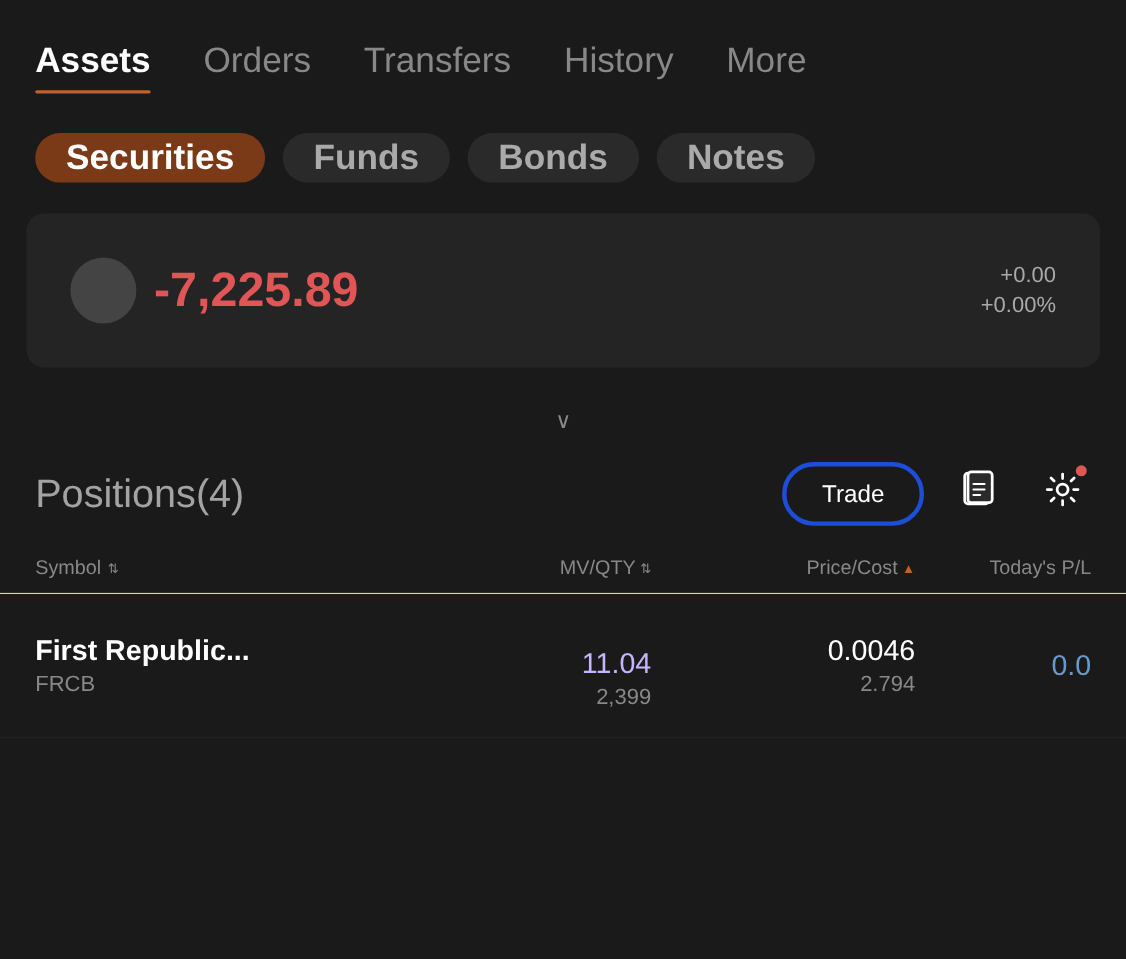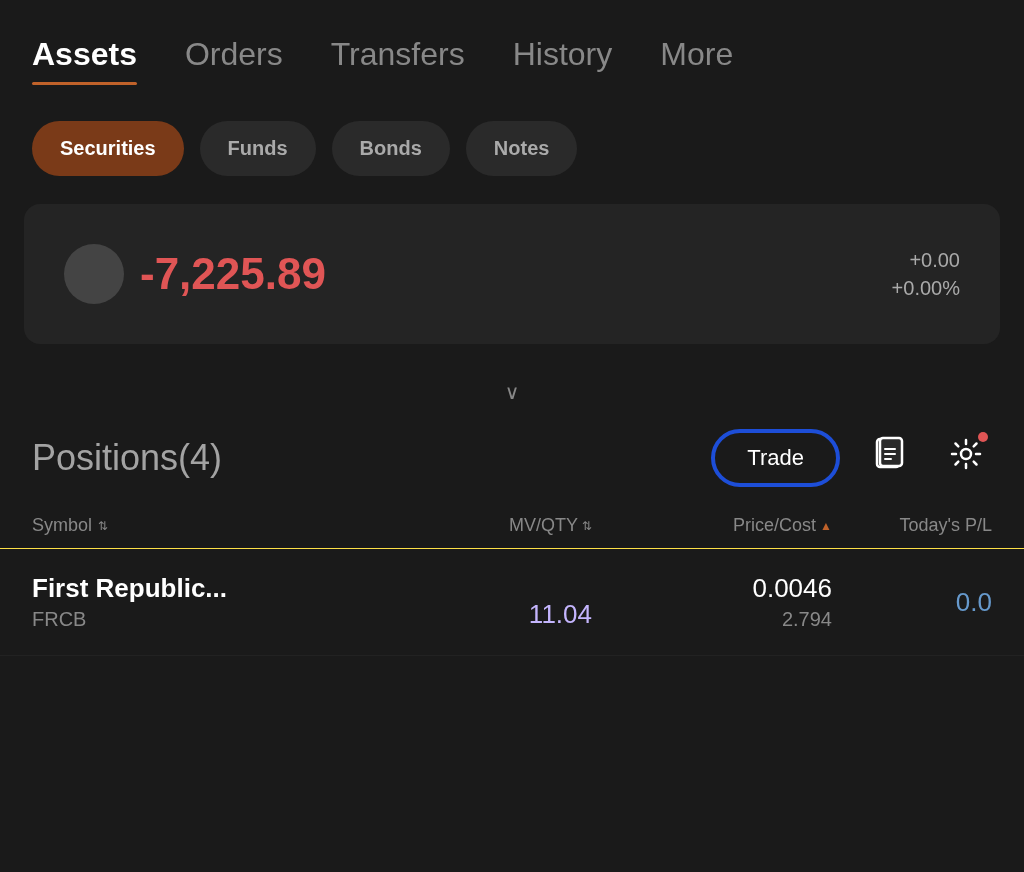--- a/index.html
+++ b/index.html
@@ -55,23 +55,23 @@
     }
 
     
     .sub-tabs {
       display: flex;
       gap: 16px;
       padding: 20px 32px;
     }
 
     .sub-tab {
-      padding: 16px 28px;
+      padding: 4px 28px;
       border-radius: 50px;
-      font-size: 20px;
+      font-size: 32px;
       font-weight: 600;
       cursor: pointer;
       background: #2a2a2a;
       color: #aaaaaa;
       border: none;
     }
 
     .sub-tab.active {
       background: #7a3a18;
       color: #ffffff;
@@ -360,20 +360,21 @@
   </div>
 </div>
 
 <div class="position-row">
   <div class="position-symbol-col">
     <div class="position-name">First Republic...</div>
     <div class="position-ticker">FRCB</div>
   </div>
   <div class="position-mv-col">
     <div class="position-mv-value">11.04</div>
+    <div class="position-mv-qty">2,399</div>
   </div>
   <div class="position-price-col">
     <div class="position-price-value">0.0046</div>
     <div class="position-price-cost">2.794</div>
   </div>
   <div class="position-pl-col">
     <div class="position-pl-value">0.0</div>
   </div>
 </div>
 

